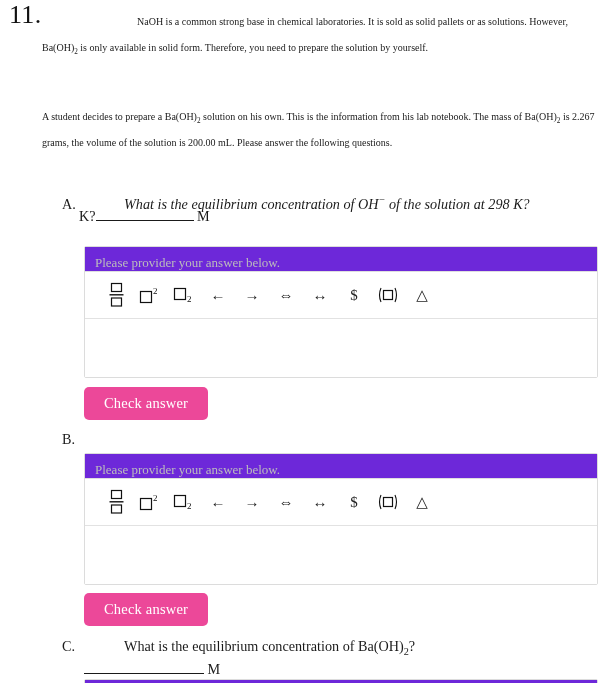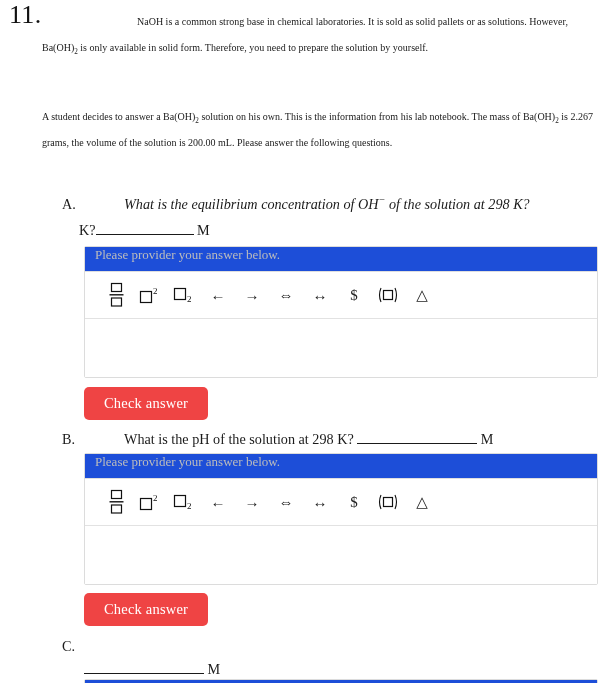--- a/index.html
+++ b/index.html
@@ -91,24 +91,24 @@
     position: absolute;
     left: 84px;
     width: 514px;
     border: 1px solid #dcdcdc;
     background: #ffffff;
     box-sizing: border-box;
     border-radius: 2px;
   }
   .editor-header {
     height: 25px;
-    background: #1d4ed8;
+    background: #6d28d9;
     border-bottom: 1px solid #dfdfdf;
     display: flex;
-    align-items: flex-start;
+    align-items: flex-end;
     padding-left: 10px;
     box-sizing: border-box;
   }
   .editor-placeholder {
     font-size: 13px;
     color: #bcbcbc;
     font-family: "Liberation Serif", "DejaVu Serif", serif;
   }
   .editor-toolbar {
     height: 47px;
@@ -136,35 +136,35 @@
     font-family: "Liberation Serif", "DejaVu Serif", serif;
   }
   .tbtn svg { display: block; }
 
   
   .check-btn {
     position: absolute;
     left: 84px;
     width: 124px;
     height: 33px;
-    background: #ef4444;
+    background: #ec4899;
     color: #ffffff;
     border: none;
     border-radius: 5px;
     font-family: "Liberation Serif", "DejaVu Serif", serif;
     font-size: 14.5px;
     cursor: pointer;
     padding: 0;
     letter-spacing: 0.2px;
   }
 
   
   #qa-label   { left: 62px;  top: 194px; }
   #qa-text    { left: 124px; top: 194px; width: 476px; font-style: italic; }
-  #qa-text2   { left: 79px;  top: 220px; }
+  #qa-text2   { left: 79px;  top: 206px; }
   #editor-a   { top: 246px; }
   #check-a    { top: 387px; }
 
   #qb-label   { left: 62px;  top: 429px; }
   #qb-text    { left: 124px; top: 429px; width: 476px; }
   #editor-b   { top: 453px; }
   #check-b    { top: 593px; }
 
   #qc-label   { left: 62px;  top: 636px; }
   #qc-text    { left: 124px; top: 636px; width: 476px; }
@@ -175,21 +175,21 @@
 </head>
 <body>
 
 <div class="page">
 
   <div class="intro">
     <div class="qnum">11.</div>
 
     <div class="para para-1"><span>NaOH is a common strong base in chemical laboratories. It is sold as solid pallets or as solutions. However, Ba(OH)</span><sub>2</sub><span> is only available in solid form. Therefore, you need to prepare the solution by yourself.</span></div>
 
-    <div class="para para-2"><span>A student decides to answer a Ba(OH)</span><sub>2</sub><span> solution on his own. This is the information from his lab notebook. The mass of Ba(OH)</span><sub>2</sub><span> is 2.267 grams, the volume of the solution is 200.00 mL. Please answer the following questions.</span></div>
+    <div class="para para-2"><span>A student decides to prepare a Ba(OH)</span><sub>2</sub><span> solution on his own. This is the information from his lab notebook. The mass of Ba(OH)</span><sub>2</sub><span> is 2.267 grams, the volume of the solution is 200.00 mL. Please answer the following questions.</span></div>
   </div>
 
   <div class="qlabel" id="qa-label">A.</div>
   <div class="qtext" id="qa-text"><span>What is the equilibrium concentration of OH</span><sup>−</sup><span> of the solution at 298 K?</span></div>
   <div class="qtext" id="qa-text2"><span>K?</span><span class="blank blank-a"></span> <span>M</span></div>
 
   <div class="editor" id="editor-a">
     <div class="editor-header">
       <span class="editor-placeholder">Please provider your answer below.</span>
     </div>
@@ -226,21 +226,20 @@
           </svg>
       </div>
       <div class="tbtn">△</div>
     </div>
     <div class="editor-body"></div>
   </div>
 
   <button class="check-btn" id="check-a">Check answer</button>
 
   <div class="qlabel" id="qb-label">B.</div>
-  <div class="qtext" id="qb-text"><span>What is the pH of the solution at 298 K?</span> <span class="blank blank-b"></span> <span>M</span></div>
 
   <div class="editor" id="editor-b">
     <div class="editor-header">
       <span class="editor-placeholder">Please provider your answer below.</span>
     </div>
     <div class="editor-toolbar">
       <div class="tbtn">
         <svg width="15" height="26" viewBox="0 0 15 26">
             <rect x="2.5" y="1.5" width="10" height="8" fill="none" stroke="#111" stroke-width="1.2"></rect>
             <line x1="0.5" y1="12.8" x2="14.5" y2="12.8" stroke="#111" stroke-width="1.4"></line>
@@ -272,20 +271,21 @@
           </svg>
       </div>
       <div class="tbtn">△</div>
     </div>
     <div class="editor-body"></div>
   </div>
 
   <button class="check-btn" id="check-b">Check answer</button>
 
   <div class="qlabel" id="qc-label">C.</div>
+  <div class="qtext" id="qc-text"><span>What is the equilibrium concentration of Ba(OH)</span><sub>2</sub><span>?</span></div>
   <div class="qtext" id="qc-text2"><span class="blank blank-c"></span> <span>M</span></div>
 
   <div class="editor" id="editor-c">
     <div class="editor-header">
       
     </div>
   </div>
 
 </div>
 

